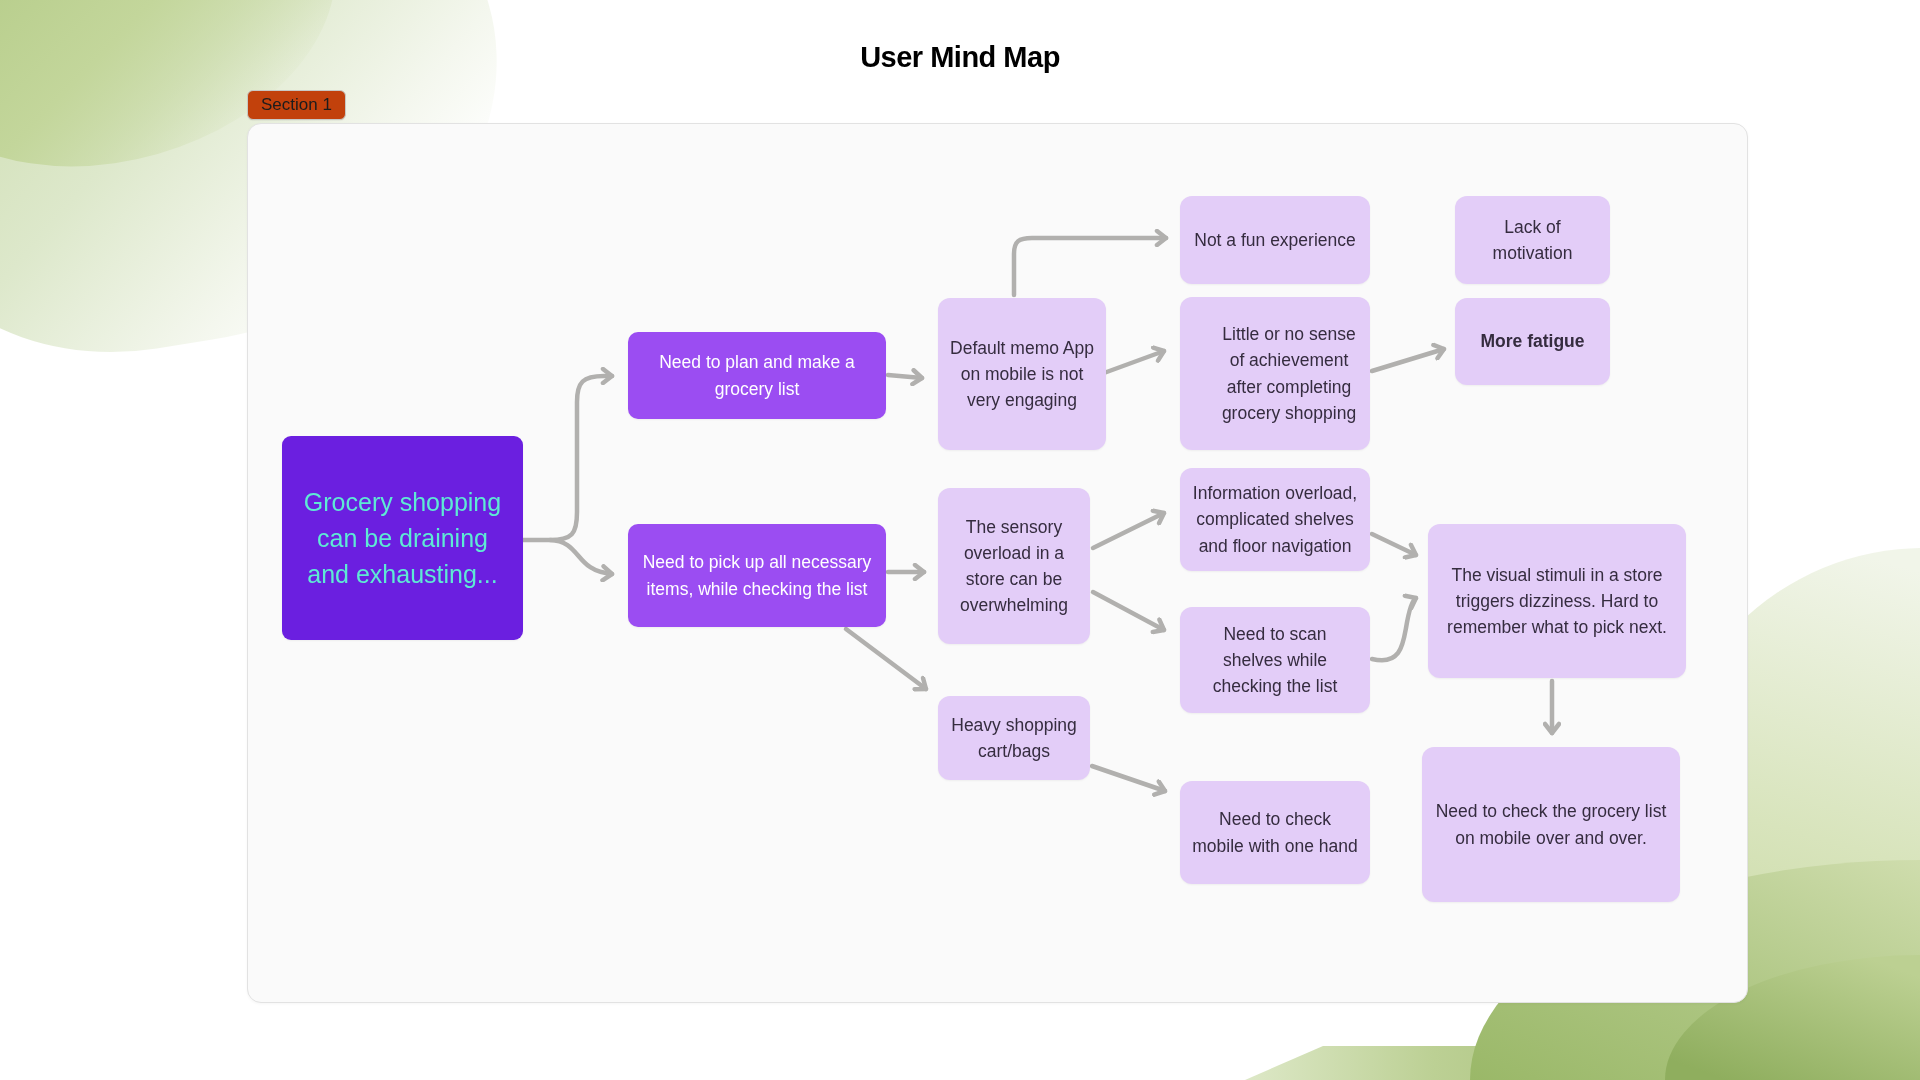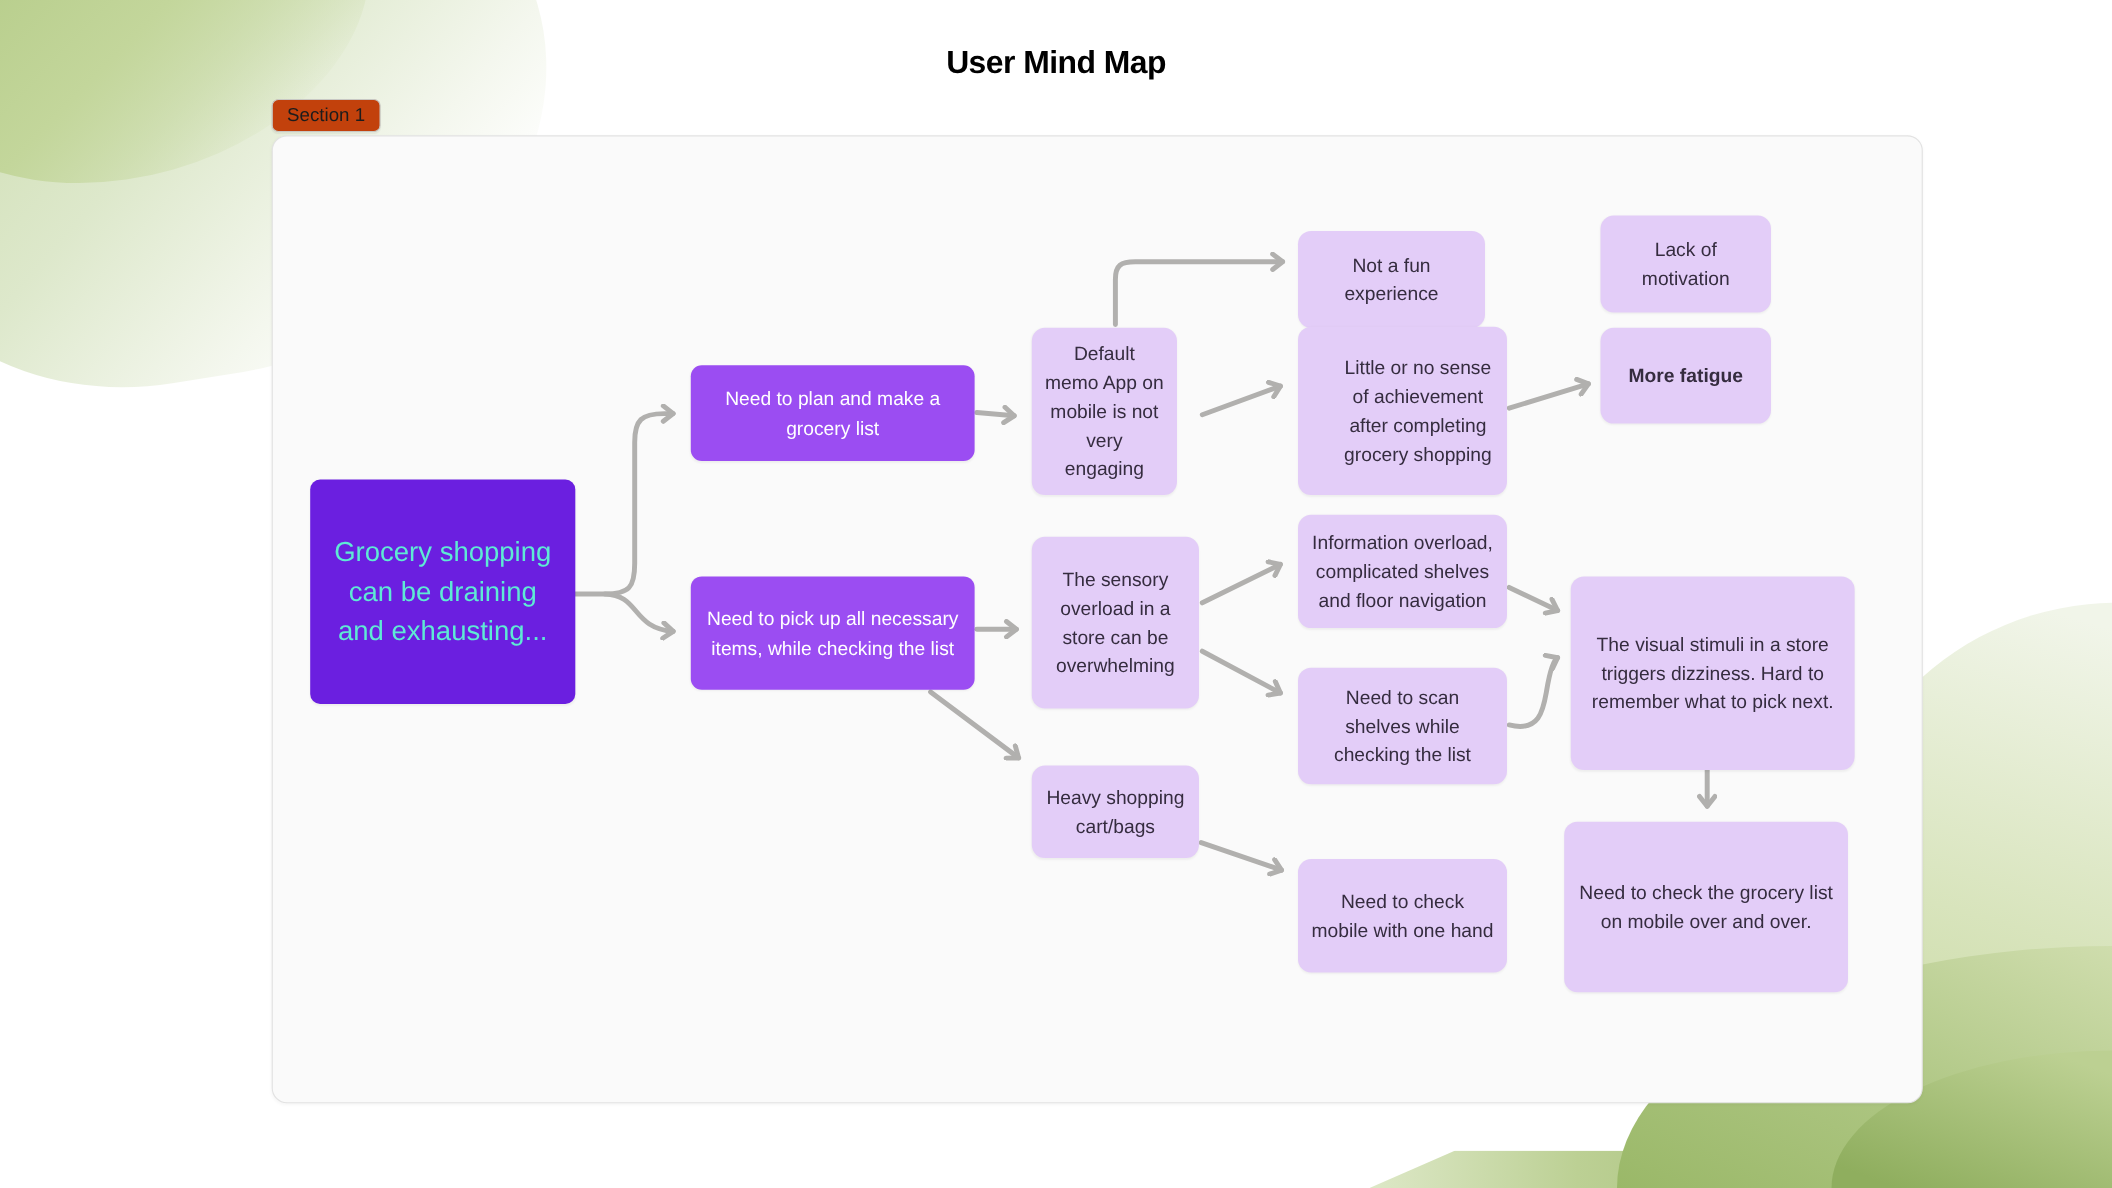--- a/index.html
+++ b/index.html
@@ -111,28 +111,28 @@
     <path class="connector" marker-end="url(#arrow)" d="M846,629 L926,689"></path>
     <path class="connector" marker-end="url(#arrow)" d="M888,572 L924,572"></path>
     <path class="connector" marker-end="url(#arrow)" d="M1092,766 L1165,791"></path>
   </svg>
 
   <div class="node root" style="left:282px;top:436px;width:241px;height:204px;">Grocery shopping can be draining and exhausting...</div>
 
   <div class="node branch" style="left:628px;top:332px;width:258px;height:87px;">Need to plan and make a grocery list</div>
   <div class="node branch" style="left:628px;top:524px;width:258px;height:103px;">Need to pick up all necessary items, while checking the list</div>
 
-  <div class="node leaf" style="left:938px;top:298px;width:132px;height:152px;">Default memo App on mobile is not very engaging</div>
+  <div class="node leaf" style="left:938px;top:298px;width:168px;height:152px;">Default memo App on mobile is not very engaging</div>
   <div class="node leaf" style="left:938px;top:488px;width:152px;height:156px;">The sensory overload in a store can be overwhelming</div>
   <div class="node leaf" style="left:938px;top:696px;width:152px;height:84px;">Heavy shopping cart/bags</div>
 
-  <div class="node leaf" style="left:1180px;top:196px;width:170px;height:88px;margin-top:14px;">Not a fun experience</div>
+  <div class="node leaf" style="left:1180px;top:196px;width:190px;height:88px;">Not a fun experience</div>
   <div class="node leaf" style="left:1180px;top:297px;width:190px;height:153px;padding-left:40px;">Little or no sense of achievement after completing grocery shopping</div>
   <div class="node leaf" style="left:1180px;top:607px;width:190px;height:106px;">Need to scan shelves while checking the list</div>
   <div class="node leaf" style="left:1180px;top:468px;width:190px;height:103px;">Information overload, complicated shelves and floor navigation</div>
   <div class="node leaf" style="left:1180px;top:781px;width:190px;height:103px;">Need to check mobile with one hand</div>
 
   <div class="node leaf" style="left:1455px;top:196px;width:155px;height:88px;">Lack of motivation</div>
   <div class="node leaf" style="left:1455px;top:298px;width:155px;height:87px;font-weight:bold;">More fatigue</div>
-  <div class="node leaf" style="left:1428px;top:524px;width:258px;height:176px;">The visual stimuli in a store triggers dizziness. Hard to remember what to pick next.</div>
+  <div class="node leaf" style="left:1428px;top:524px;width:258px;height:154px;">The visual stimuli in a store triggers dizziness. Hard to remember what to pick next.</div>
   <div class="node leaf" style="left:1422px;top:747px;width:258px;height:155px;">Need to check the grocery list on mobile over and over.</div>
 
 </div>
 
 </body></html>

